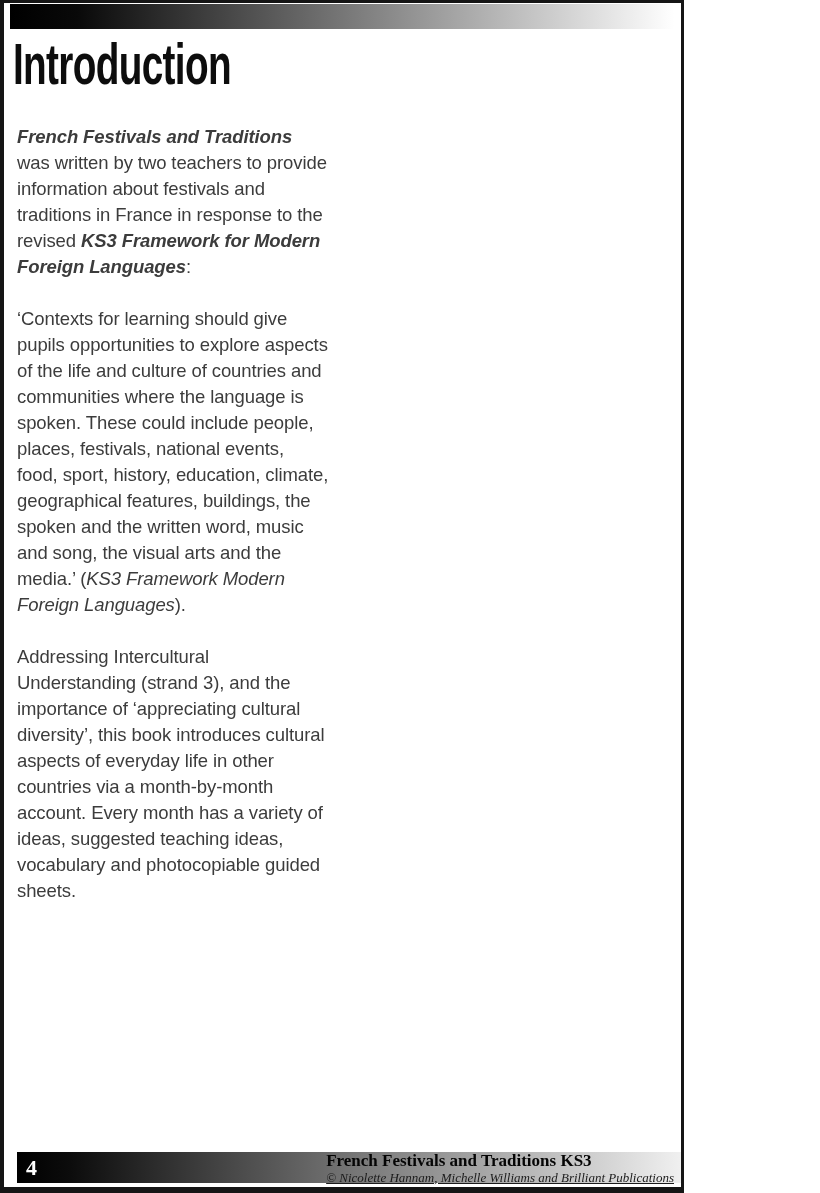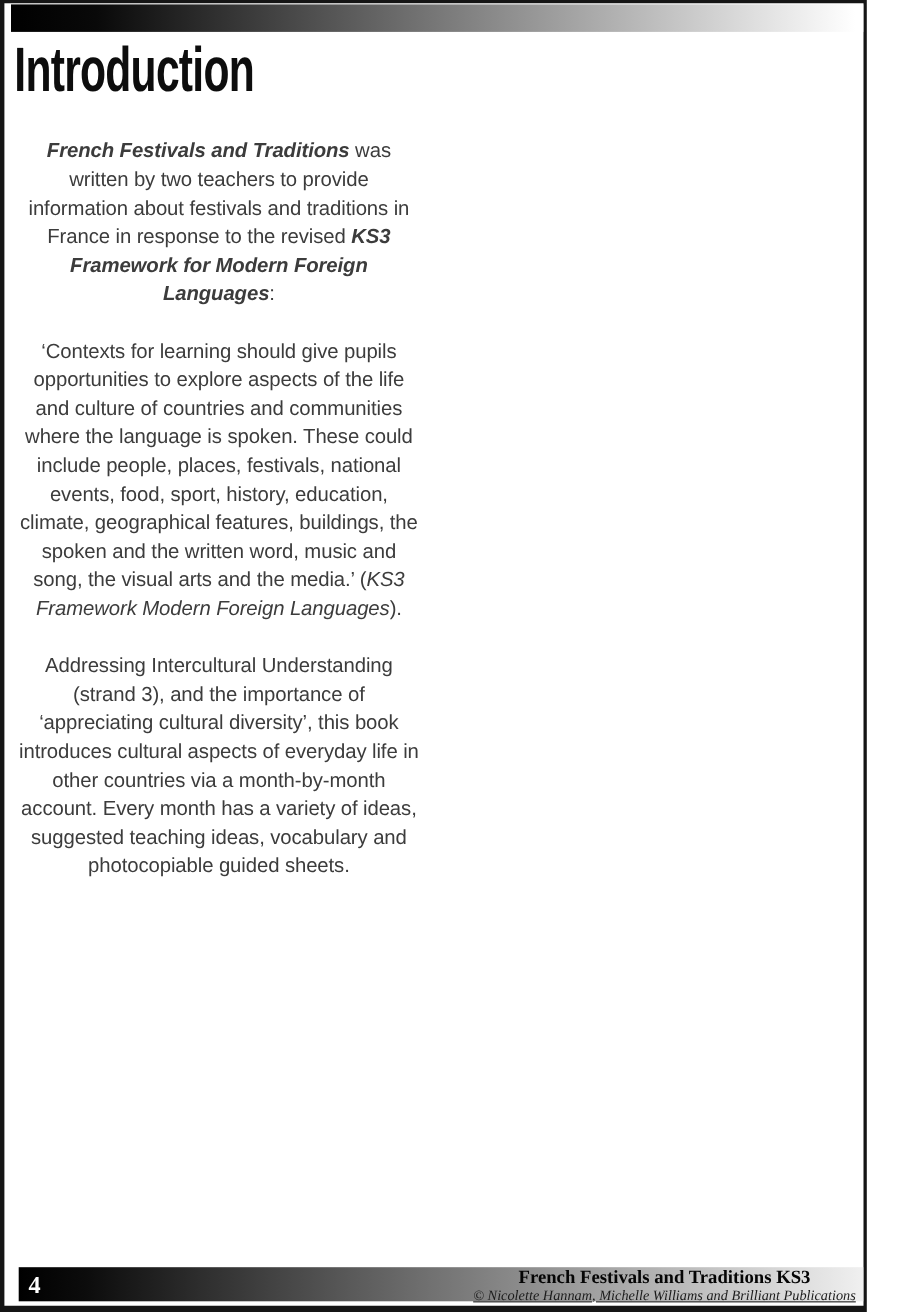--- a/index.html
+++ b/index.html
@@ -1,19 +1,19 @@
 <!DOCTYPE html>
 <html style="--page_background: #ffffff; --border: #151515; --heading_text: #0d0d0d; --body_text: #3c3c3c; --gradient_start: #000000; --gradient_end: #ffffff; --footer_gradient_end: #f0f0f0; --page_number_text: #ffffff; --footer_title_text: #050505;"><head>
 <meta charset="utf-8">
 <style>
   html, body { margin: 0; padding: 0; background: #fff; }
 
   .page {
     position: relative;
-    width: 788px;
+    width: 684px;
     height: 1193px;
     box-sizing: border-box;
     background: var(--page_background, #fff);
     border-top: 3px solid var(--border, #151515);
     border-left: 4px solid var(--border, #151515);
     border-right: 3px solid var(--border, #151515);
     border-bottom: 6px solid var(--border, #151515);
     overflow: hidden;
     font-family: "Liberation Sans", sans-serif;
   }
@@ -42,21 +42,21 @@
     gap: 26px;
     margin: 31px 14px 0 13px;
   }
   .col {
     flex: 1 1 0;
     font-size: 18.5px;
     line-height: 26px;
     color: var(--body_text, #3c3c3c);
     letter-spacing: -0.1px;
   }
-  .col p { margin: 0 0 26px 0; text-align: center; }
+  .col p { margin: 0 0 26px 0; }
   .col .bi { font-weight: bold; font-style: italic; }
   .col .i  { font-style: italic; }
 
   .footer-bar {
     position: absolute;
     left: 13px;
     right: 0;
     bottom: 4px;
     height: 31px;
     background: linear-gradient(90deg, var(--gradient_start, #000) 0%, #0c0c0c 8%, var(--footer_gradient_end, #f0f0f0) 100%);
@@ -66,21 +66,21 @@
   .page-num {
     color: var(--page_number_text, #fff);
     font-family: "Liberation Serif", serif;
     font-weight: bold;
     font-size: 22px;
     margin-left: 9px;
     line-height: 1;
   }
   .footer-right {
     margin-left: auto;
-    text-align: center;
+    text-align: left;
     padding-right: 7px;
   }
   .book-title {
     font-family: "Liberation Serif", serif;
     font-weight: bold;
     font-size: 17px;
     line-height: 17px;
     color: var(--footer_title_text, #050505);
   }
   .copyright {

